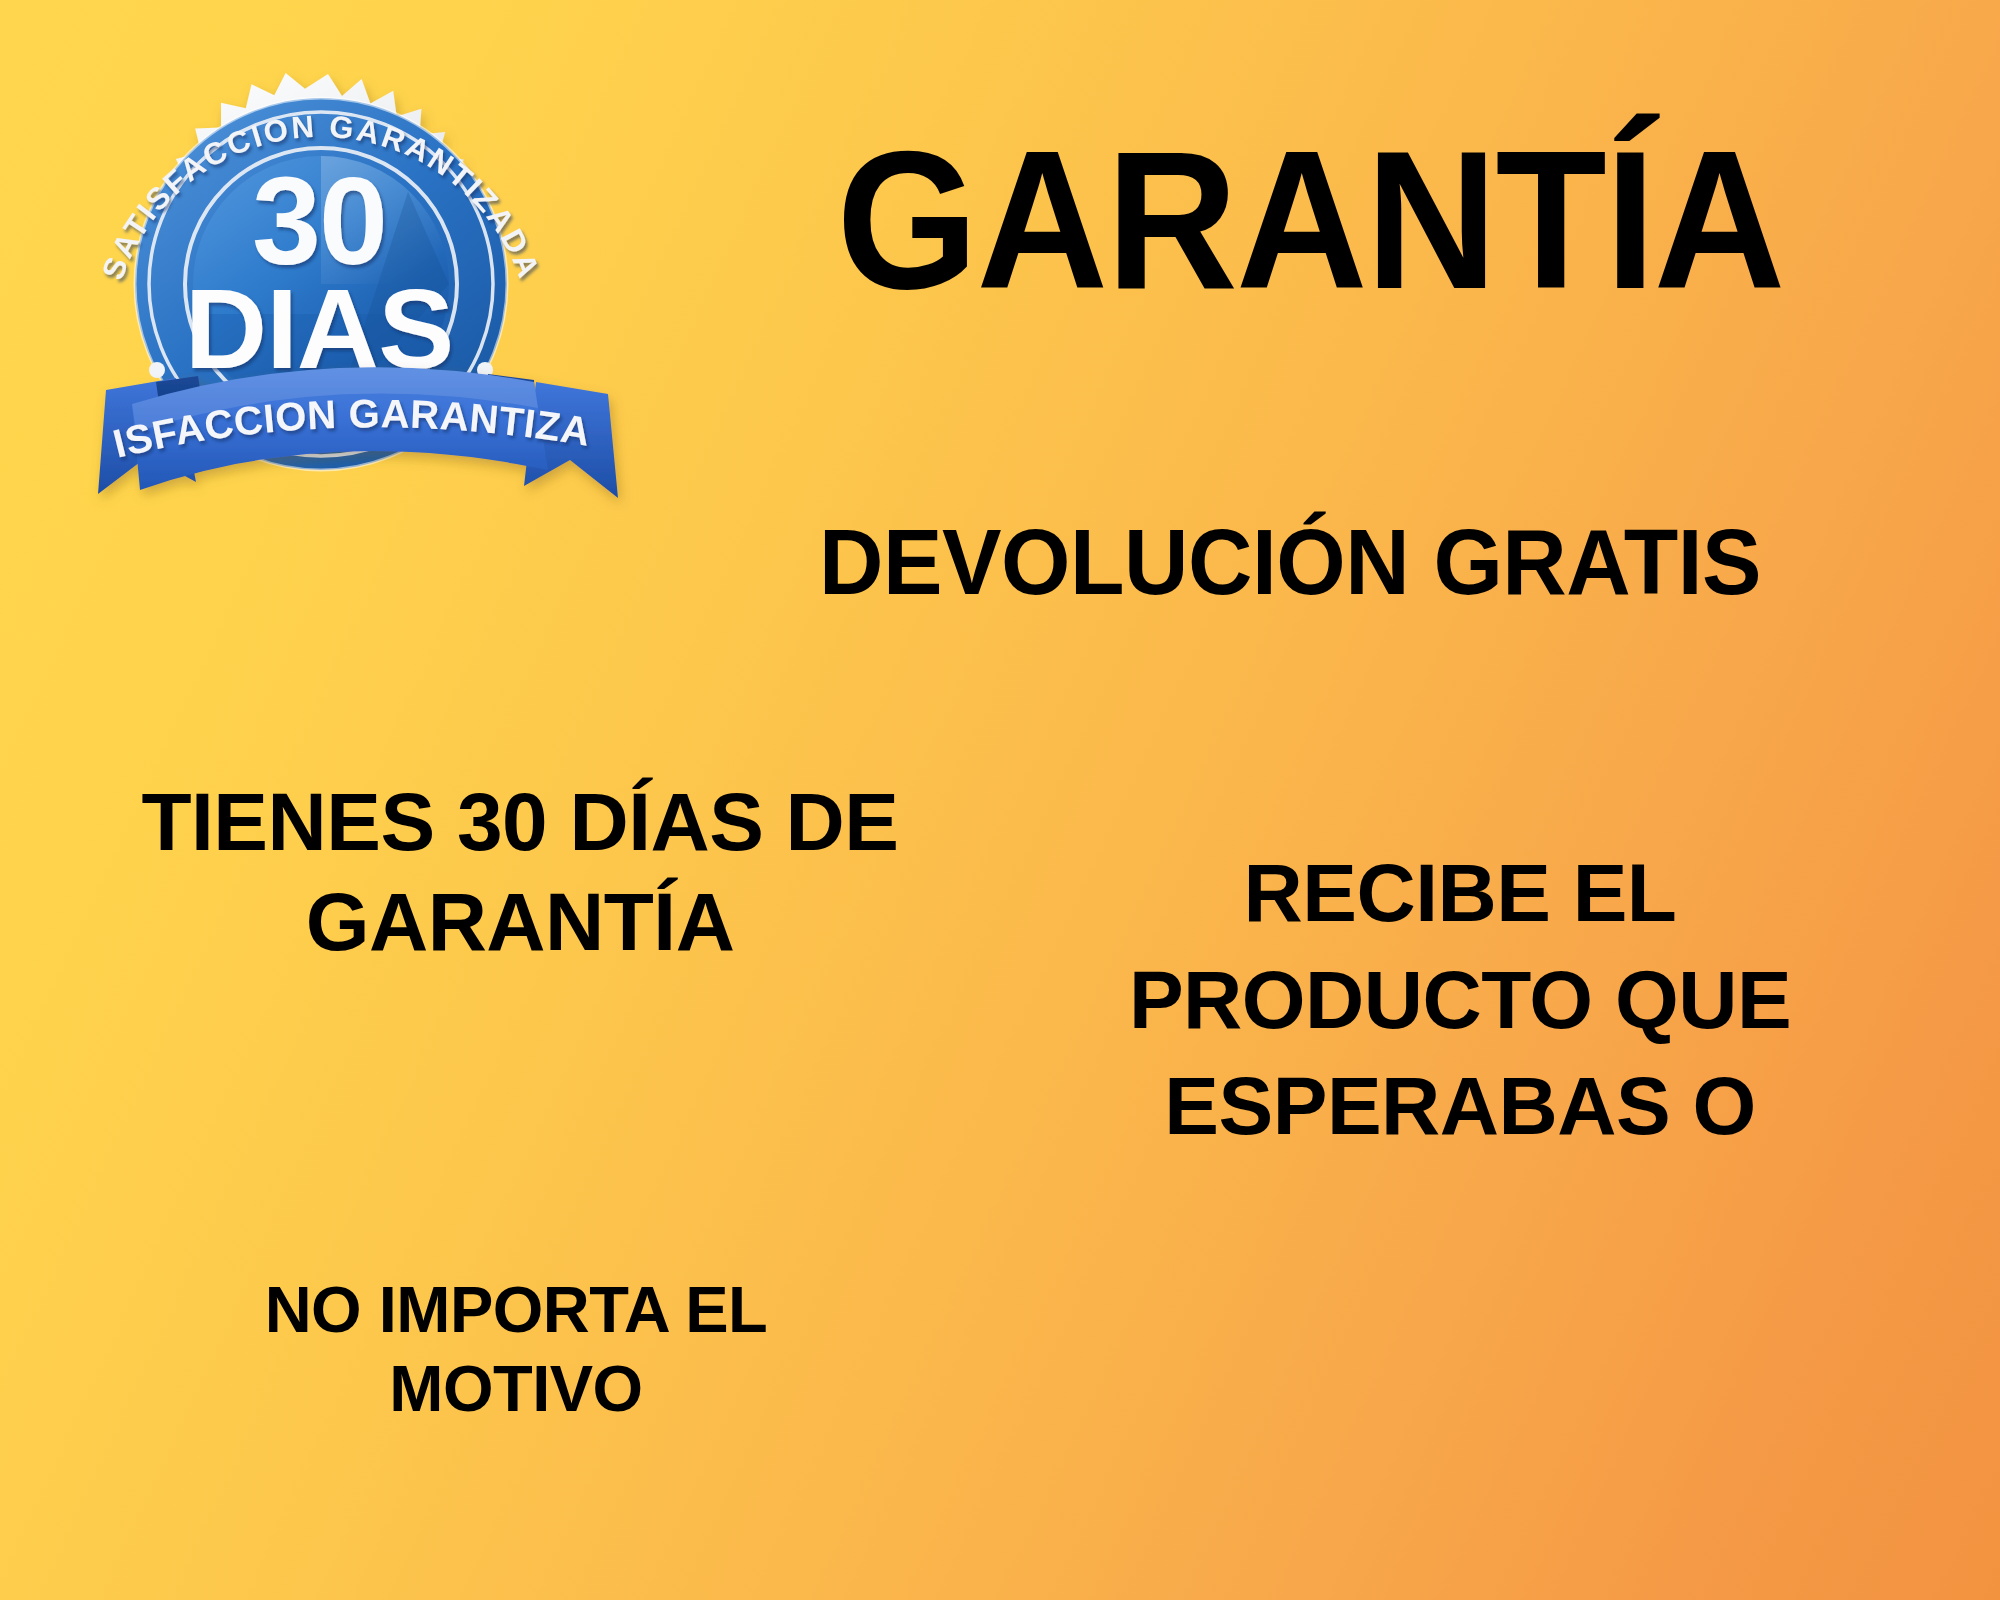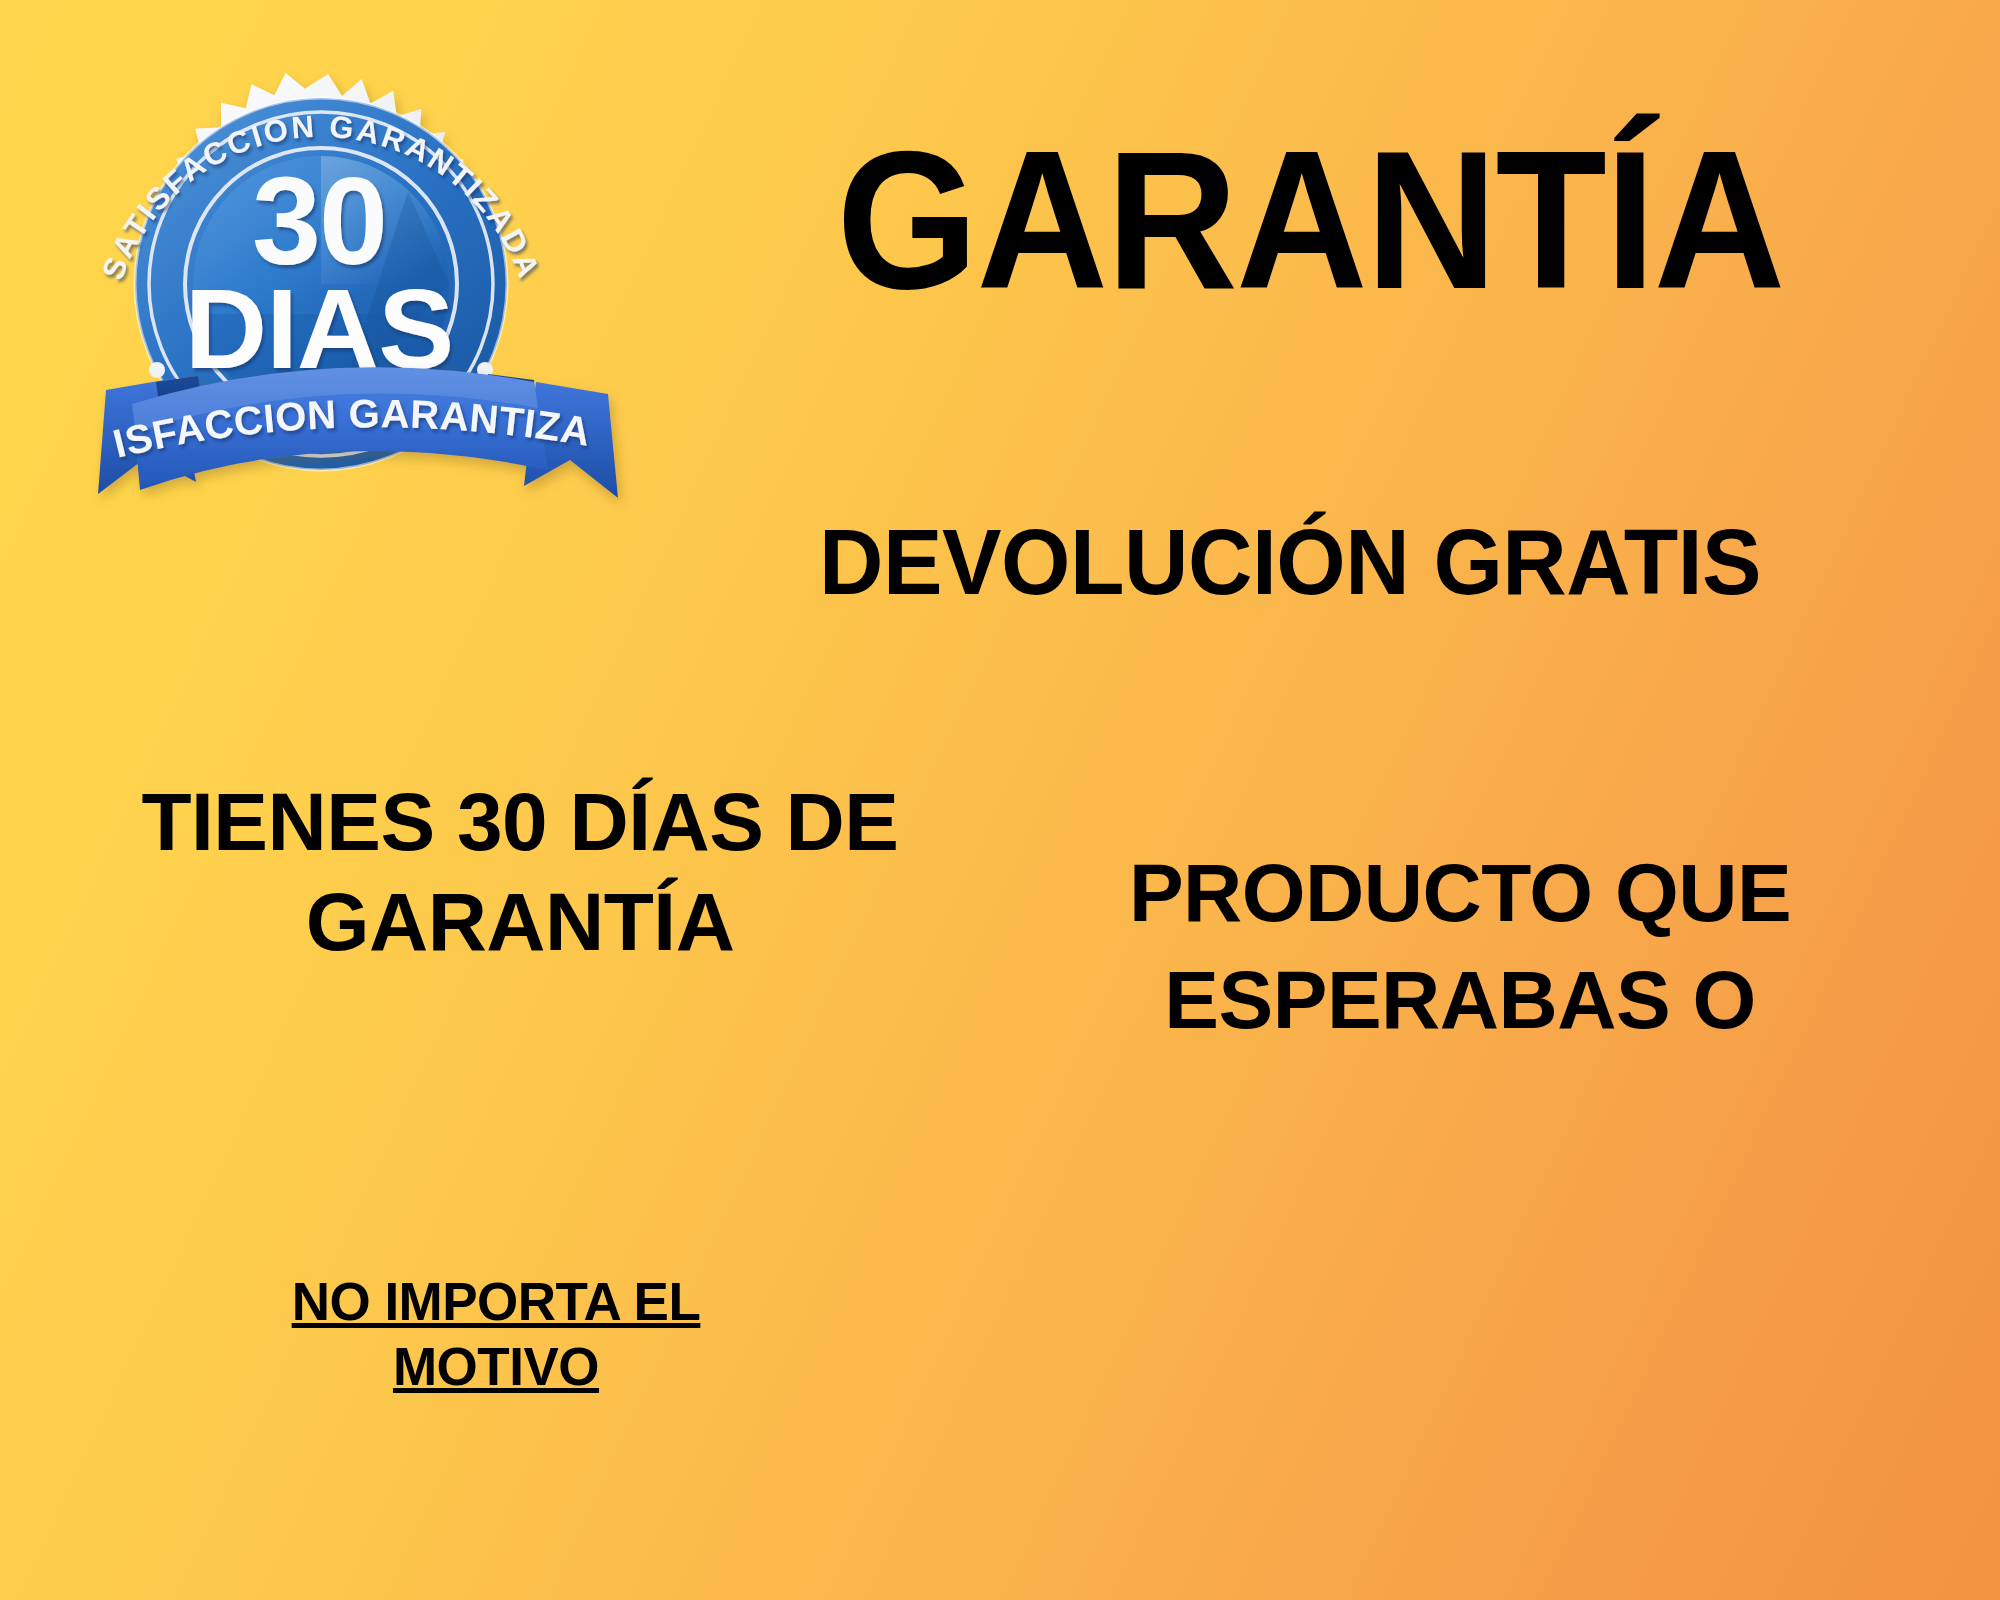--- a/index.html
+++ b/index.html
@@ -86,26 +86,25 @@
   #copy-right {
     left: 1010px;
     top: 840px;
     width: 900px;
     font-size: 82px;
     line-height: 1.30;
     letter-spacing: -0.5px;
   }
 
   #copy-left-bottom {
-    left: 36px;
+    left: 56px;
     top: 1270px;
     width: 920px;
-    font-size: 53px;
-    letter-spacing: -0.5px;
-    text-decoration: underline;
+    font-size: 65px;
+    letter-spacing: -0.5px;
   }
 
   
   #seal-wrap {
     position: absolute;
     left: 36px;
     top: 52px;
     width: 620px;
     height: 470px;
   }
@@ -256,20 +255,21 @@
   <div class="headline">GARANTÍA</div>
 
   <div class="subhead">DEVOLUCIÓN GRATIS</div>
 
   <div class="copy" id="copy-left-top">
     <div>TIENES 30 DÍAS DE</div>
     <div>GARANTÍA</div>
   </div>
 
   <div class="copy" id="copy-right">
+    <div>RECIBE EL</div>
     <div>PRODUCTO QUE</div>
     <div>ESPERABAS O</div>
   </div>
 
   <div class="copy" id="copy-left-bottom">
     <div>NO IMPORTA EL</div>
     <div>MOTIVO</div>
   </div>
 
 </div>

